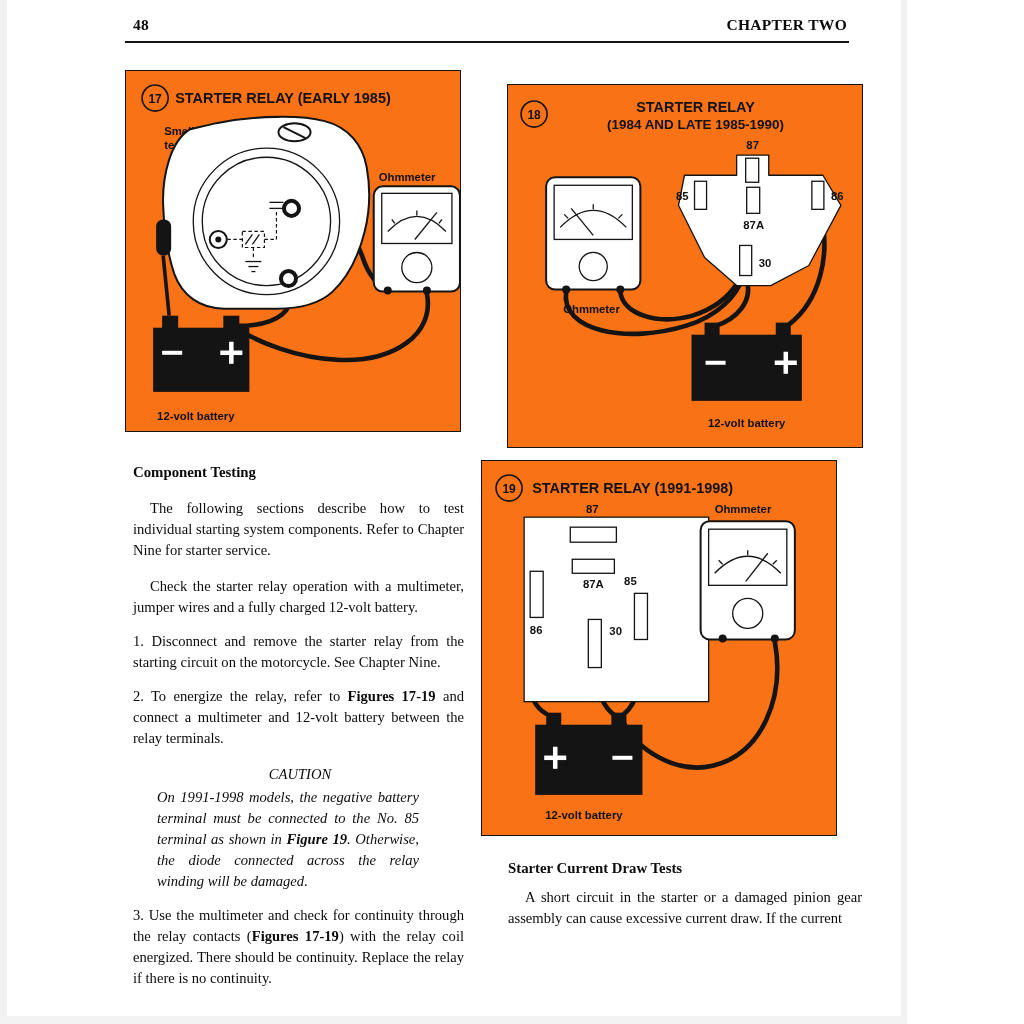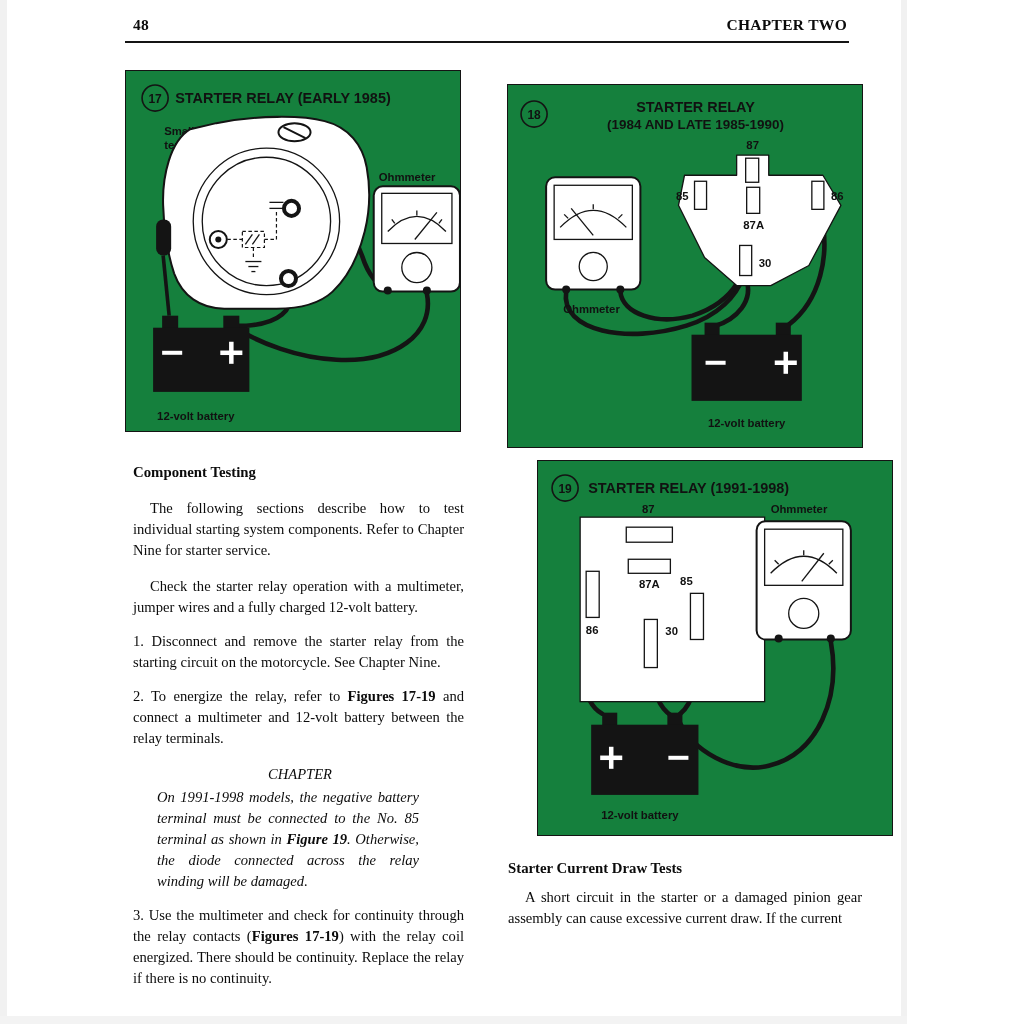--- a/index.html
+++ b/index.html
@@ -8,24 +8,24 @@
   .page { position:relative; width:907px; height:1024px; background:#fff; overflow:hidden; }
   .scan-edge-l { position:absolute; left:0; top:0; width:7px; height:1024px; background:#f1f1f1; }
   .scan-edge-r { position:absolute; right:0; top:0; width:6px; height:1024px; background:#f1f1f1; }
   .scan-edge-b { position:absolute; left:0; bottom:0; width:1024px; height:8px; background:#f3f3f3; }
 
   .header { position:absolute; left:125px; top:16px; width:724px;
             display:flex; justify-content:space-between; align-items:flex-end;
             border-bottom:2.5px solid #141414; padding:0 2px 7px 8px;
             font-weight:bold; font-size:15.5px; letter-spacing:.3px; }
 
-  .figure-box { position:absolute; border:1.7px solid #141414; background:#15803d; }
+  .figure-box { position:absolute; border:1.7px solid #141414; background:#f97316; }
   #fig17 { left:125px; top:70px;  width:336px; height:362px; }
   #fig18 { left:507px; top:84px;  width:356px; height:364px; }
-  #fig19 { left:537px; top:460px; width:356px; height:376px; }
+  #fig19 { left:481px; top:460px; width:356px; height:376px; }
   .figure-box svg { display:block; width:100%; height:100%; }
 
   .text-col { position:absolute; font-size:14.6px; line-height:1.44; text-align:justify; }
   #left-text  { left:133px; top:462px; width:331px; }
   #right-text { left:508px; top:858px; width:354px; }
 
   .sect-heading { font-size:14.8px; font-weight:bold; text-align:left; }
   .mt28 { margin-top:28px; }
   .para { margin-top:13px; }
   .para-first { margin-top:15px; }
@@ -259,21 +259,21 @@
   <div class="text-col" id="left-text">
     <div class="sect-heading">Component Testing</div>
     <p class="para-first indent">The following sections describe how to test individual starting system components. Refer to Chapter Nine for starter service.</p>
 
     <p class="para-first indent">Check the starter relay operation with a multimeter, jumper wires and a fully charged 12-volt battery.</p>
 
     <p class="para">1. Disconnect and remove the starter relay from the starting circuit on the motorcycle. See Chapter Nine.</p>
 
     <p class="para"><span>2. To energize the relay, refer to </span><b>Figures 17-19</b><span> and connect a multimeter and 12-volt battery between the relay terminals.</span></p>
 
-    <div class="caution-title">CHAPTER</div>
+    <div class="caution-title">CAUTION</div>
     <div class="caution-body"><span>On 1991-1998 models, the negative battery terminal must be connected to the No. 85 terminal as shown in </span><b>Figure 19</b><span>. Otherwise, the diode connected across the relay winding will be damaged.</span></div>
 
     <p class="para"><span>3. Use the multimeter and check for continuity through the relay contacts (</span><b>Figures 17-19</b><span>) with the relay coil energized. There should be continuity. Replace the relay if there is no continuity.</span></p>
   </div>
 
   <div class="text-col" id="right-text">
     <div class="sect-heading">Starter Current Draw Tests</div>
     <p class="indent" style="margin-top:8px;">A short circuit in the starter or a damaged pinion gear assembly can cause excessive current draw. If the current</p>
   </div>
 </div>

